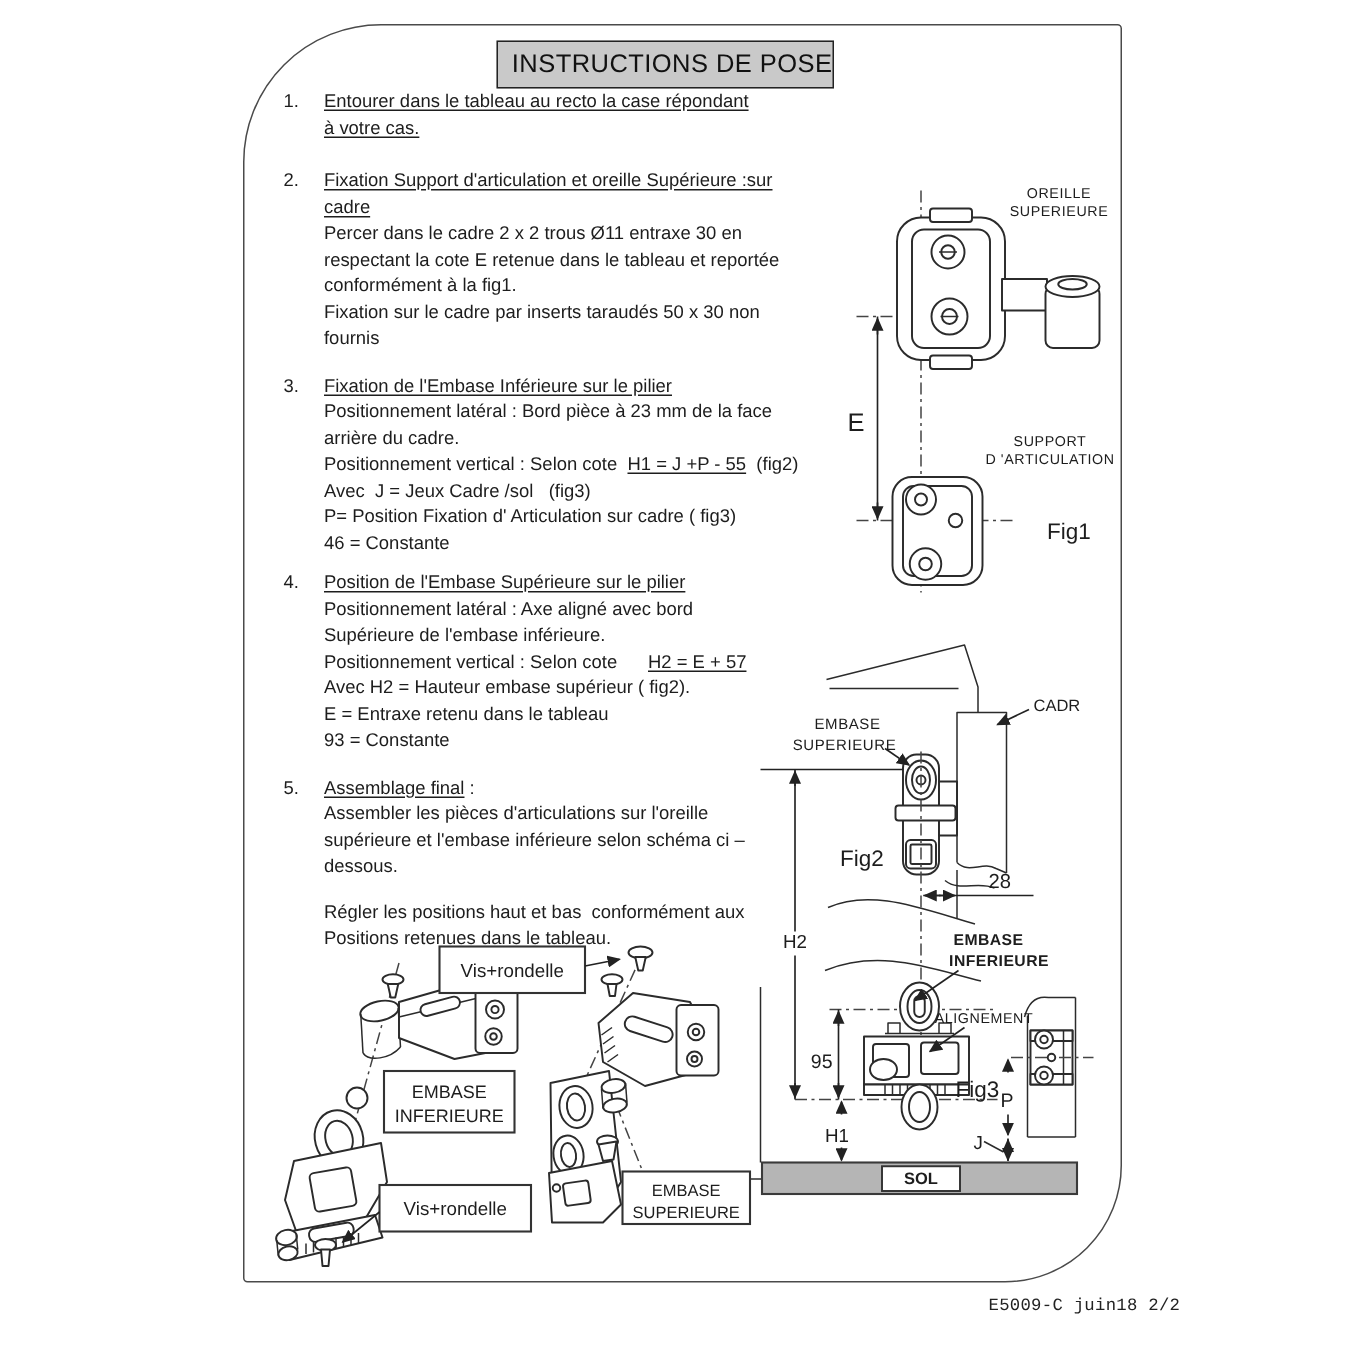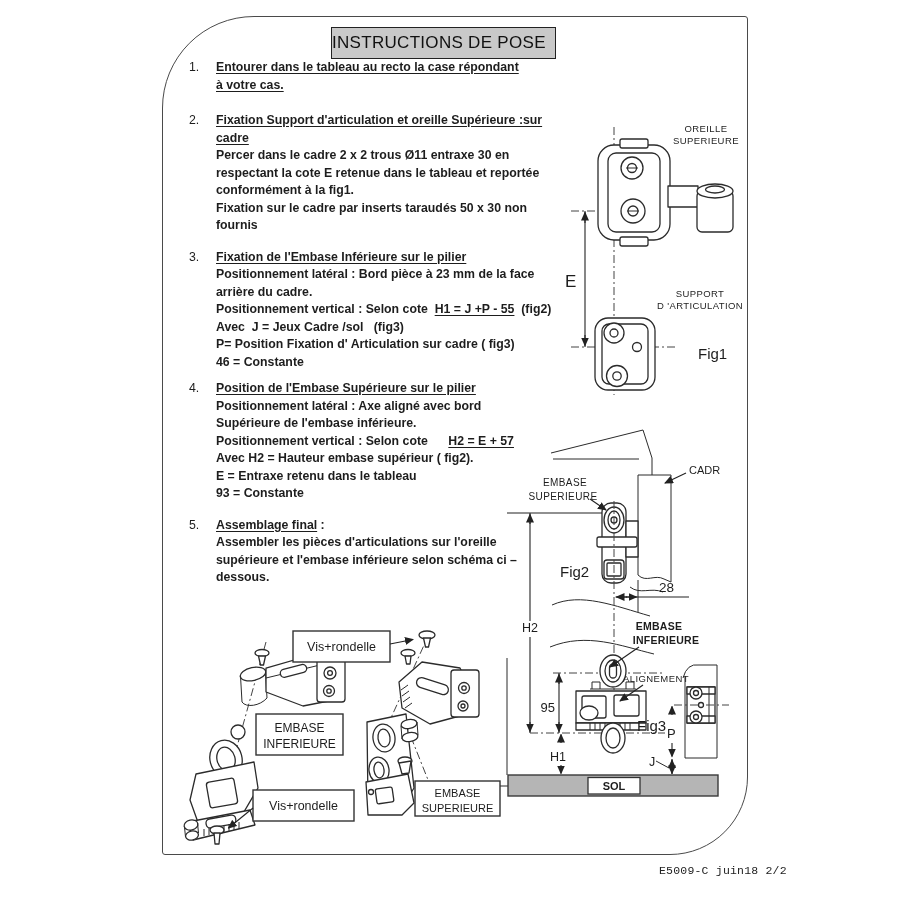--- a/index.html
+++ b/index.html
@@ -7,30 +7,30 @@
     width:900px;height:900px;position:relative;background:#ffffff;
     font-family:"Liberation Sans",sans-serif;color:#1d1d1d;overflow:hidden;
   }
   .page-border{
     position:absolute;left:162px;top:16px;width:584px;height:837px;
     border:1.6px solid #4a4a4a;border-radius:92px 3px 78px 3px;
   }
   .title-box{
     position:absolute;left:331px;top:27px;width:223px;height:30px;
     background:#c9c9c9;border:1.6px solid #222;
-    display:flex;align-items:center;justify-content:flex-start;
+    display:flex;align-items:center;justify-content:flex-end;
     font-size:17px;letter-spacing:.3px;color:#111;
   }
   .instructions{
     position:absolute;left:189px;top:59px;width:385px;
     font-size:12.3px;line-height:17.5px;
   }
   .item{display:flex;}
   .item .n{flex:0 0 27px;}
-  .item .txt{white-space:pre-wrap;width:372px;font-weight:bold;}
+  .item .txt{white-space:pre-wrap;width:372px;}
   .u{text-decoration:underline;text-underline-offset:2px;}
   .mb18{margin-bottom:18px}.mb14{margin-bottom:14px}.mb9{margin-bottom:9px}
   .p2{margin-top:13px;}
   .footer{
     position:absolute;left:659px;top:864px;
     font-family:Liberation Mono, monospace;font-size:11.5px;color:#222;letter-spacing:.2px;
   }
   svg{position:absolute;overflow:visible;}
   #fig1{left:555px;top:115px;}
   #fig23{left:493px;top:425px;}
@@ -94,21 +94,22 @@
 <span>Avec H2 = Hauteur embase supérieur ( fig2).</span>
 <span>E = Entraxe retenu dans le tableau</span>
 <span>93 = Constante</span></div>
   </div>
   <div class="item">
     <span class="n">5.</span>
     <div class="txt"><span class="u">Assemblage final</span><span> :</span>
 <span>Assembler les pièces d'articulations sur l'oreille
 supérieure et l'embase inférieure selon schéma ci –
 dessous.</span>
-</div>
+<div class="p2">Régler les positions haut et bas  conformément aux
+Positions retenues dans le tableau.</div></div>
   </div>
 </div>
 
 <svg id="fig1" width="215" height="285" viewBox="0 0 215 285">
   <defs>
     <marker id="mA" markerWidth="9" markerHeight="8" refX="8" refY="4" orient="auto" markerUnits="userSpaceOnUse">
       <path d="M0,0 L9,4 L0,8 z" fill="#222"></path>
     </marker>
   </defs>
   <g>

